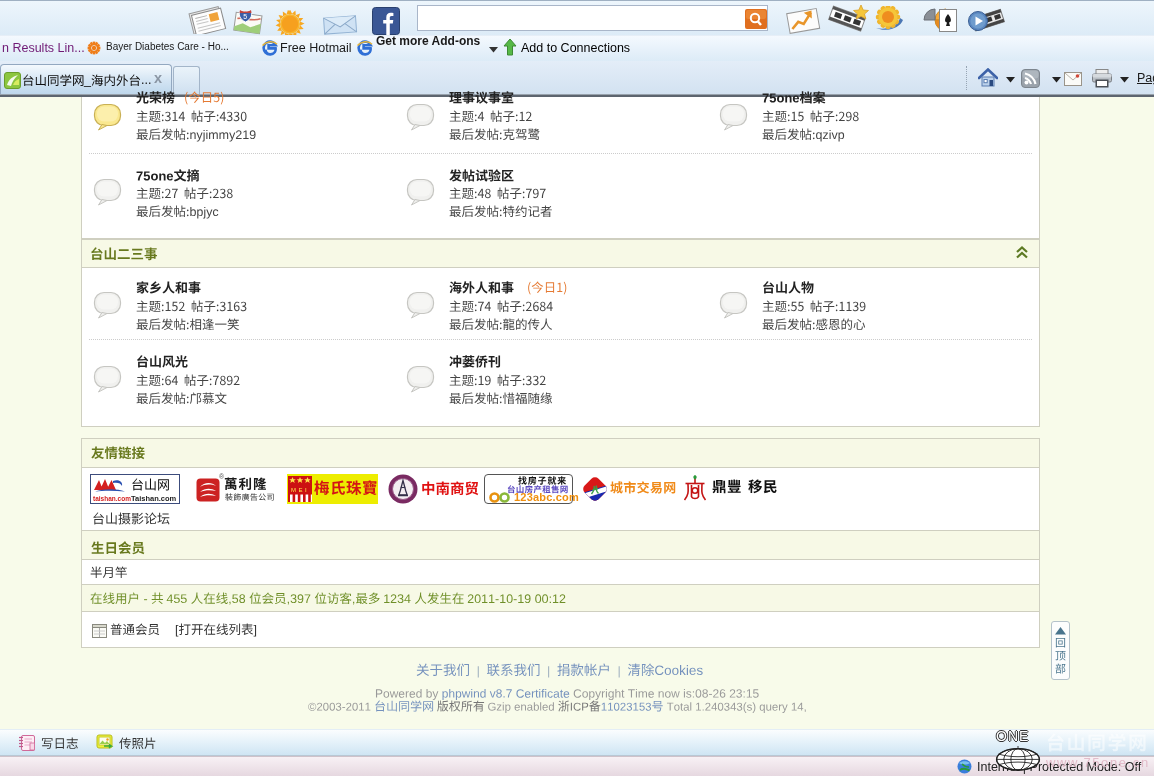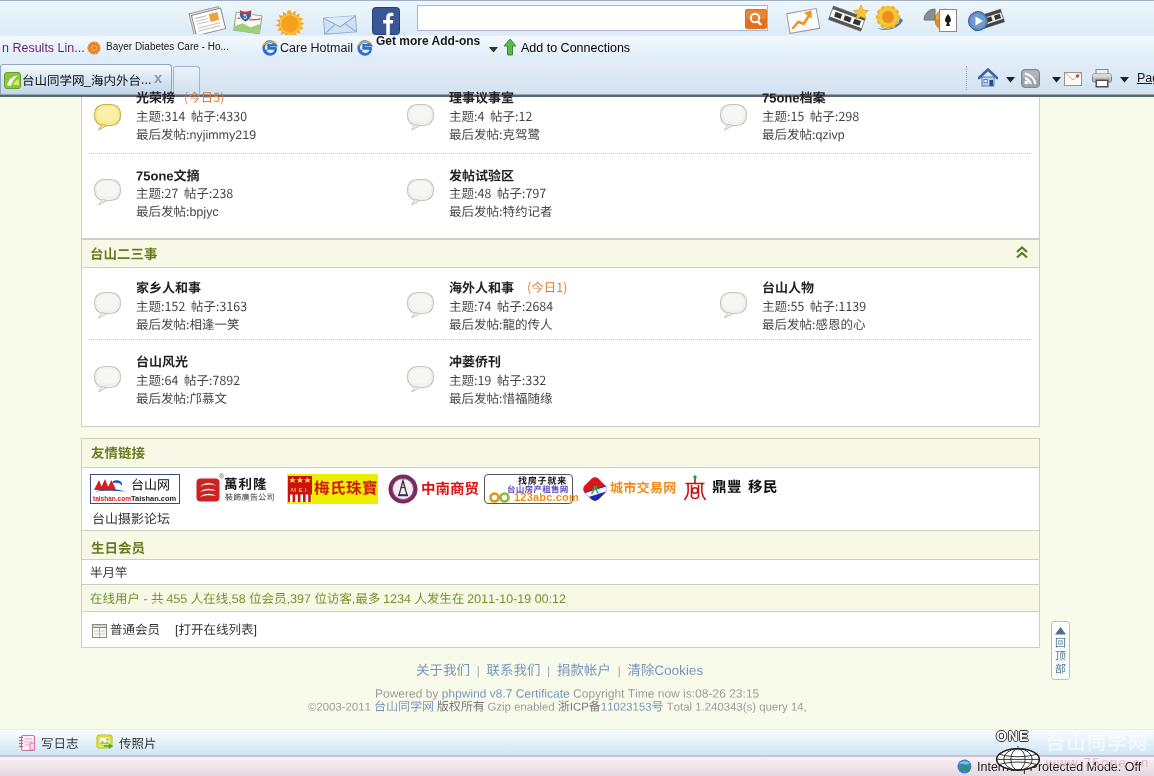--- a/index.html
+++ b/index.html
@@ -457,21 +457,21 @@
       <line transform="rotate(300 8 8)" x1="8" y1="1.6" x2="8" y2="5.2"></line>
       <line transform="rotate(330 8 8)" x1="8" y1="1.6" x2="8" y2="5.2"></line>
     </g>
 <circle cx="8" cy="8" r="2.2" fill="#ef7d18"></circle>
   </svg>
 <div class="tx" style="left:106px;top:41px;font-size:10px;color:#1a1a1a">Bayer Diabetes Care - Ho...</div>
 <svg class="ab" style="left:261px;top:40px" width="17" height="16" viewBox="0 0 17 16">
 <path d="M14.2 11.8 A6.4 6.4 0 1 1 14.8 5.2 L7.6 5.2 L7.6 8.4 L14.6 8.4 A5 5 0 0 1 4.4 9.8" fill="none" stroke="#2f6fd6" stroke-width="2.6"></path>
 <path d="M1.5 5.5 C6 0.8 12.5 0.5 16 4.2" fill="none" stroke="#e8b63a" stroke-width="1.5"></path>
   </svg>
-<div class="tx" style="left:280px;top:41px;font-size:12.5px;color:#1a1a1a">Care Hotmail</div>
+<div class="tx" style="left:280px;top:41px;font-size:12.5px;color:#1a1a1a">Free Hotmail</div>
 <svg class="ab" style="left:356px;top:40px" width="17" height="16" viewBox="0 0 17 16">
 <path d="M14.2 11.8 A6.4 6.4 0 1 1 14.8 5.2 L7.6 5.2 L7.6 8.4 L14.6 8.4 A5 5 0 0 1 4.4 9.8" fill="none" stroke="#2f6fd6" stroke-width="2.6"></path>
 <path d="M1.5 5.5 C6 0.8 12.5 0.5 16 4.2" fill="none" stroke="#e8b63a" stroke-width="1.5"></path>
   </svg>
 <div class="tx" style="left:376px;top:34px;font-size:12px;color:#1a1a1a;font-weight:bold">Get more Add-ons</div>
 <svg class="ab" style="left:489px;top:47px" width="9" height="6" viewBox="0 0 9 6">
     <path d="M0 0 L9 0 L4.5 5.5 Z" fill="#333"></path>
   </svg>
 <svg class="ab" style="left:503px;top:39px" width="14" height="17" viewBox="0 0 14 17">
 <path d="M7 0 L13 7 L9.5 7 L9.5 16 L4.5 16 L4.5 7 L1 7 Z" fill="#57b947" stroke="#3d8a33"></path>
@@ -1316,21 +1316,21 @@
     <use href="#g233" fill="#333" transform="translate(25.0,11.0) scale(0.01250,-0.01250)"></use>
   </svg>
 <div class="ab" style="left:0;top:756px;width:1154px;height:20px;background:linear-gradient(#f8f1f5,#e6d8e0);border-top:1px solid #cfc2ca;box-sizing:border-box;"></div>
 <svg class="ab" style="left:957px;top:759px" width="15" height="15" viewBox="0 0 15 15">
 <circle cx="7.5" cy="7.5" r="7" fill="#3a7edb"></circle>
 <path d="M2 4 C5 1.5 10 1.5 13 4 C10 6 5 6 2 4 Z" fill="#7ac0f0"></path>
 <path d="M3 11 C6 9 11 10 12.5 11.5" fill="none" stroke="#2a9a3a" stroke-width="2"></path>
 <path d="M5 5 C7 7 9 8 12 8" fill="none" stroke="#2a9a3a" stroke-width="1.6"></path>
   </svg>
 <div class="tx" style="left:977px;top:760px;font-size:12.5px;color:#222">Internet | Protected Mode: Off</div>
-<div class="tx" style="left:996px;top:728px;font-size:14px;font-weight:bold;letter-spacing:1px;color:#fff;text-shadow:-1px 0 #333,1px 0 #333,0 -1px #333,0 1px #333;font-family:Liberation Sans">ONE</div>
+<div class="tx" style="left:996px;top:728px;font-size:14px;font-weight:normal;letter-spacing:1px;color:#fff;text-shadow:-1px 0 #333,1px 0 #333,0 -1px #333,0 1px #333;font-family:Liberation Sans">ONE</div>
 <svg class="ab" style="left:992px;top:746px" width="52" height="25" viewBox="0 0 52 28">
 <line x1="26" y1="0" x2="26" y2="28" stroke="#222" stroke-width="1"></line>
 <ellipse cx="26" cy="15" rx="24" ry="12" fill="#fff" stroke="#222" stroke-width="1.5"></ellipse>
 <g fill="none" stroke="#222" stroke-width="1">
 <ellipse cx="26" cy="15" rx="24" ry="12"></ellipse>
 <ellipse cx="26" cy="15" rx="16" ry="12"></ellipse>
 <ellipse cx="26" cy="15" rx="8" ry="12"></ellipse>
 <line x1="2" y1="15" x2="50" y2="15"></line>
 <path d="M4 9 C18 13 34 13 48 9"></path>
 <path d="M4 21 C18 17 34 17 48 21"></path>

